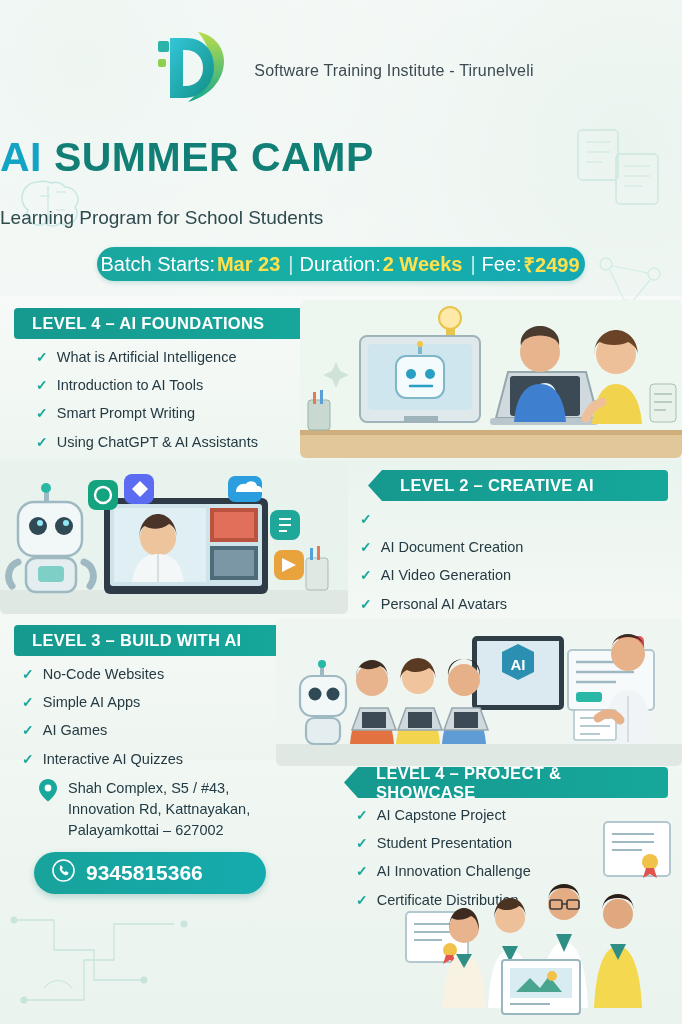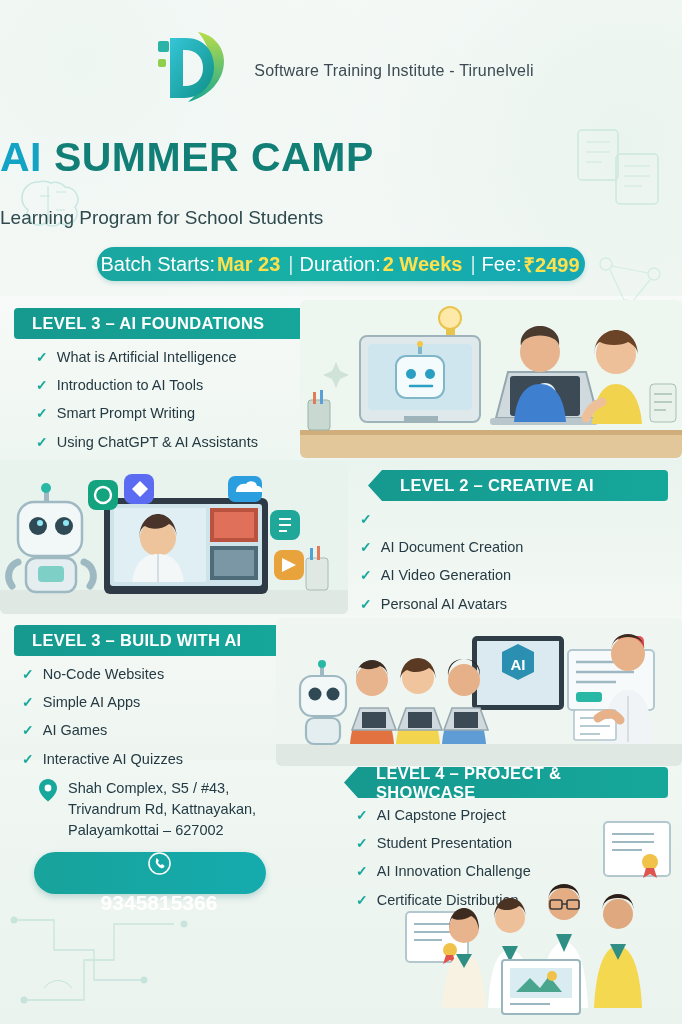--- a/index.html
+++ b/index.html
@@ -109,21 +109,20 @@
   .addr-row { display: flex; gap: 10px; align-items: flex-start; }
   .addr-text { font-size: 14.5px; color: #223b44; line-height: 1.45; }
   .phone-pill {
     position: absolute; left: 34px; top: 852px;
     width: 232px; height: 42px; border-radius: 21px;
     background: linear-gradient(90deg, #18a39b 0%, #15abae 100%);
     color: #fff; display: flex; align-items: center; gap: 11px;
     padding-left: 18px;
     font-size: 21px; font-weight: bold;
     box-shadow: 0 3px 7px rgba(20,120,115,.25);
-    flex-direction: column;
   }
   .pin { width: 20px; height: 24px; flex: none; }
 </style>
 </head>
 <body>
 
 <div class="poster">
 
   <div class="band band-1"></div>
   <div class="band band-2"></div>
@@ -199,21 +198,21 @@
     <span>Duration:</span>
     <span class="hl">2 Weeks</span>
     <span class="sep">|</span>
     <span>Fee:</span>
     <span class="hl">₹2499</span>
   </div>
 
   <div class="ages">For Ages 10 to 17</div>
 
   <div class="ribbon left" style="top:308px;width:300px;">
-    <span>LEVEL 3 – AI FOUNDATIONS</span>
+    <span>LEVEL 4 – AI FOUNDATIONS</span>
   </div>
   <div class="bullets" style="left:36px;top:348px;width:280px;">
     <div class="bullet">
         <span class="tick">✓</span>
         <span>What is Artificial Intelligence</span>
       </div>
     <div class="bullet">
         <span class="tick">✓</span>
         <span>Introduction to AI Tools</span>
       </div>
@@ -491,21 +490,21 @@
   <div class="addr">
     <div class="addr-row">
       <span class="pin">
         <svg viewBox="0 0 20 24" width="20" height="24">
             <path d="M10 1c-5 0-9 4-9 9 0 6.6 9 13.5 9 13.5S19 16.6 19 10c0-5-4-9-9-9z" fill="#17a79b"></path>
             <circle cx="10" cy="10" r="3.4" fill="#ffffff"></circle>
           </svg>
       </span>
       <span class="addr-text">
         <span>Shah Complex, S5 / #43,</span><br>
-        <span>Trivandrum Rd, Kattnayakan,</span><br>
+        <span>Innovation Rd, Kattnayakan,</span><br>
         <span>Palayamkottai – 627002</span>
       </span>
     </div>
   </div>
 
   <div class="phone-pill">
     <span>
       <svg viewBox="0 0 24 24" width="23" height="23">
           <circle cx="12" cy="12" r="11" fill="none" stroke="#ffffff" stroke-width="1.6"></circle>
           <path d="M8.2 7.2c.6-.6 1.4-.5 1.9.2l.9 1.3c.4.6.3 1.2-.2 1.6l-.5.4c.6 1.4 1.6 2.4 3 3l.4-.5c.4-.5 1-.6 1.6-.2l1.3.9c.7.5.8 1.3.2 1.9l-.5.5c-.7.7-1.7.8-2.7.4-2.2-.9-4.4-3.1-5.3-5.3-.4-1-.3-2 .4-2.7z" fill="#ffffff"></path>

